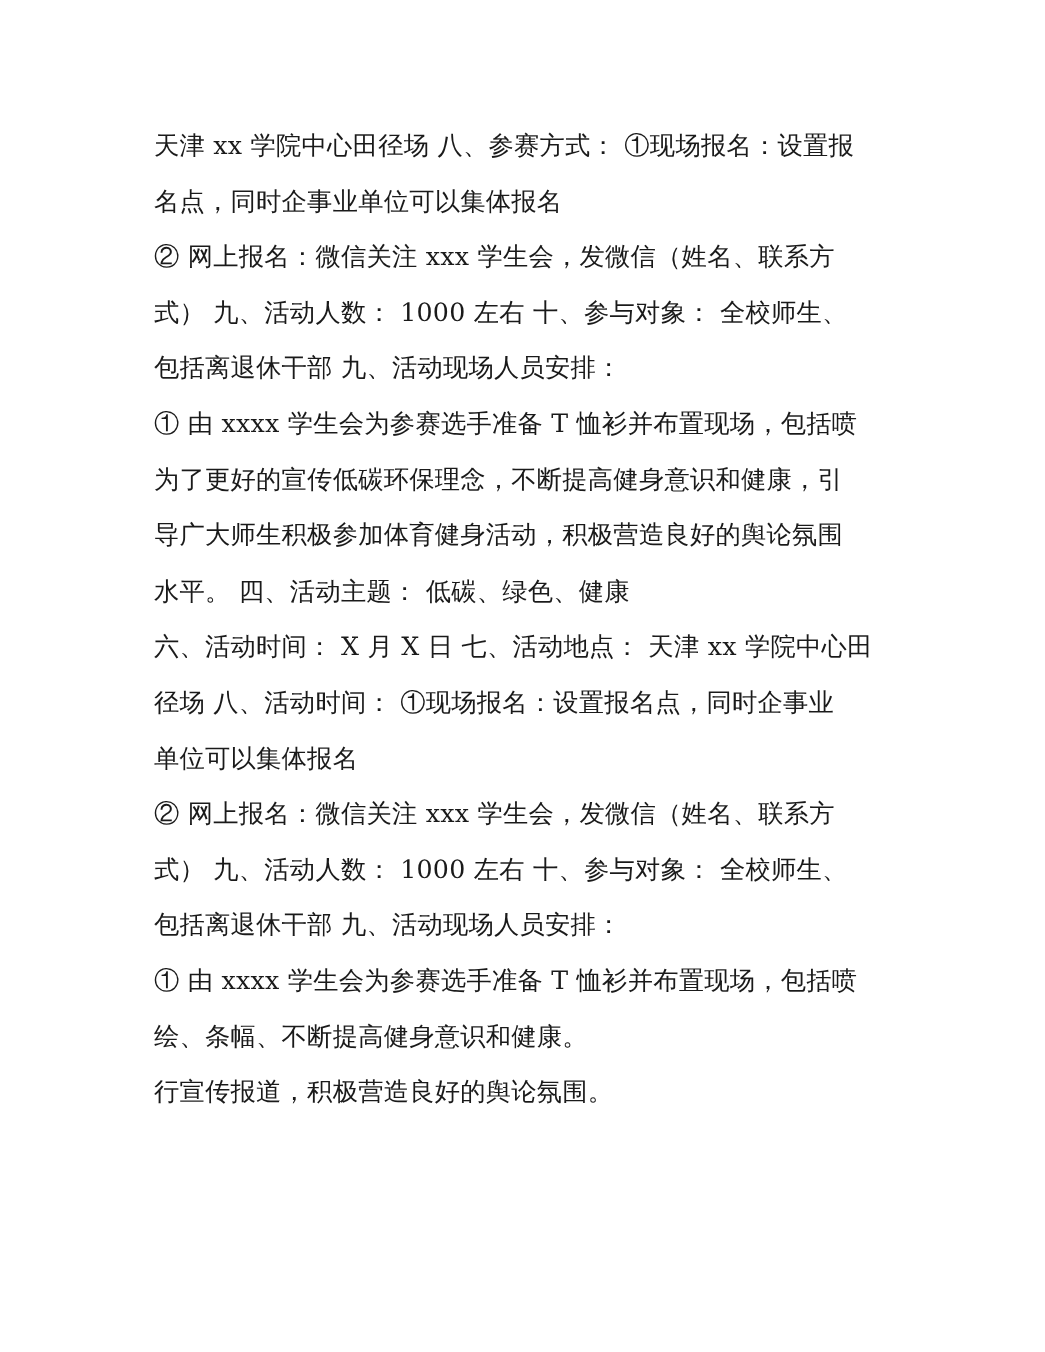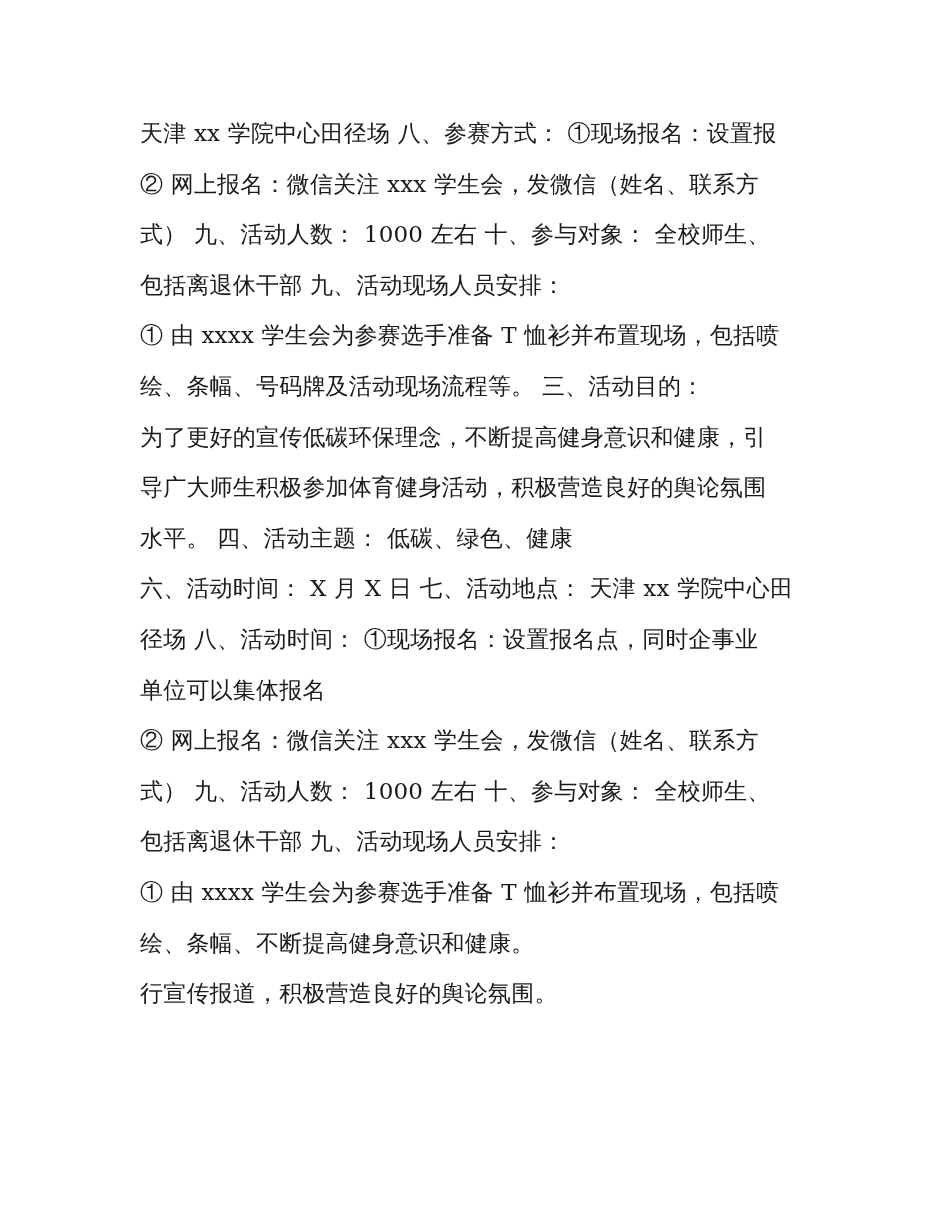--- a/index.html
+++ b/index.html
@@ -36,25 +36,25 @@
       white-space: nowrap;
       letter-spacing: 0.2px;
     }
   </style>
 </head>
 <body>
 
 <div class="page">
   <div class="content">
     <div class="line">天津 xx 学院中心田径场 八、参赛方式： ①现场报名：设置报</div>
+    <div class="line">名点，同时企事业单位可以集体报名</div>
     <div class="line">② 网上报名：微信关注 xxx 学生会，发微信（姓名、联系方</div>
     <div class="line">式） 九、活动人数： 1000 左右 十、参与对象： 全校师生、</div>
     <div class="line">包括离退休干部 九、活动现场人员安排：</div>
     <div class="line">① 由 xxxx 学生会为参赛选手准备 T 恤衫并布置现场，包括喷</div>
-    <div class="line">绘、条幅、号码牌及活动现场流程等。 三、活动目的：</div>
     <div class="line">为了更好的宣传低碳环保理念，不断提高健身意识和健康，引</div>
     <div class="line">导广大师生积极参加体育健身活动，积极营造良好的舆论氛围</div>
     <div class="line">水平。 四、活动主题： 低碳、绿色、健康</div>
     <div class="line">六、活动时间： X 月 X 日 七、活动地点： 天津 xx 学院中心田</div>
     <div class="line">径场 八、活动时间： ①现场报名：设置报名点，同时企事业</div>
     <div class="line">单位可以集体报名</div>
     <div class="line">② 网上报名：微信关注 xxx 学生会，发微信（姓名、联系方</div>
     <div class="line">式） 九、活动人数： 1000 左右 十、参与对象： 全校师生、</div>
     <div class="line">包括离退休干部 九、活动现场人员安排：</div>
     <div class="line">① 由 xxxx 学生会为参赛选手准备 T 恤衫并布置现场，包括喷</div>

